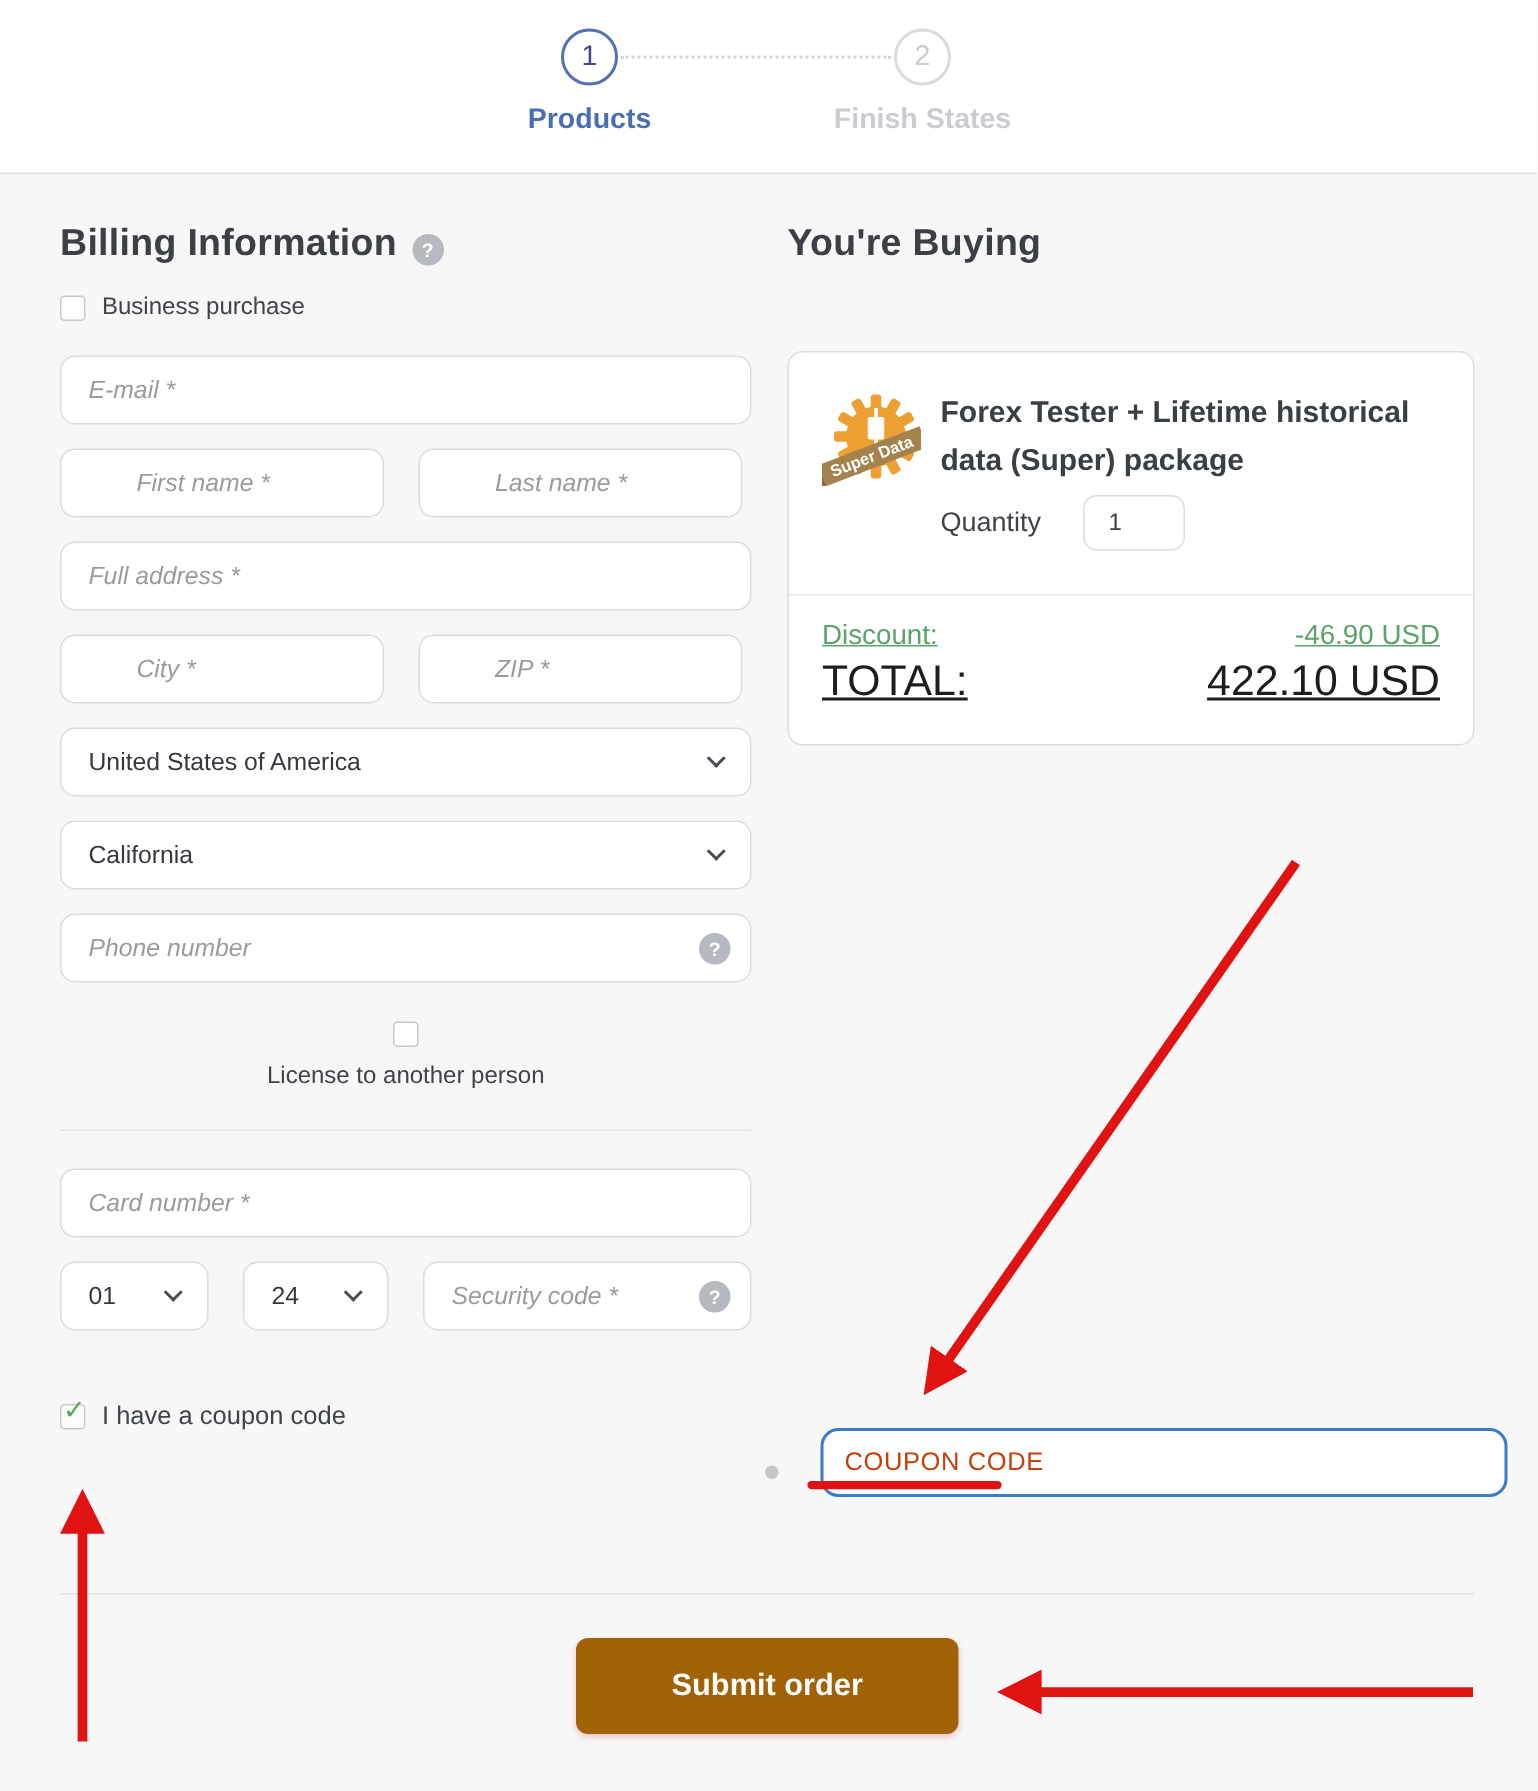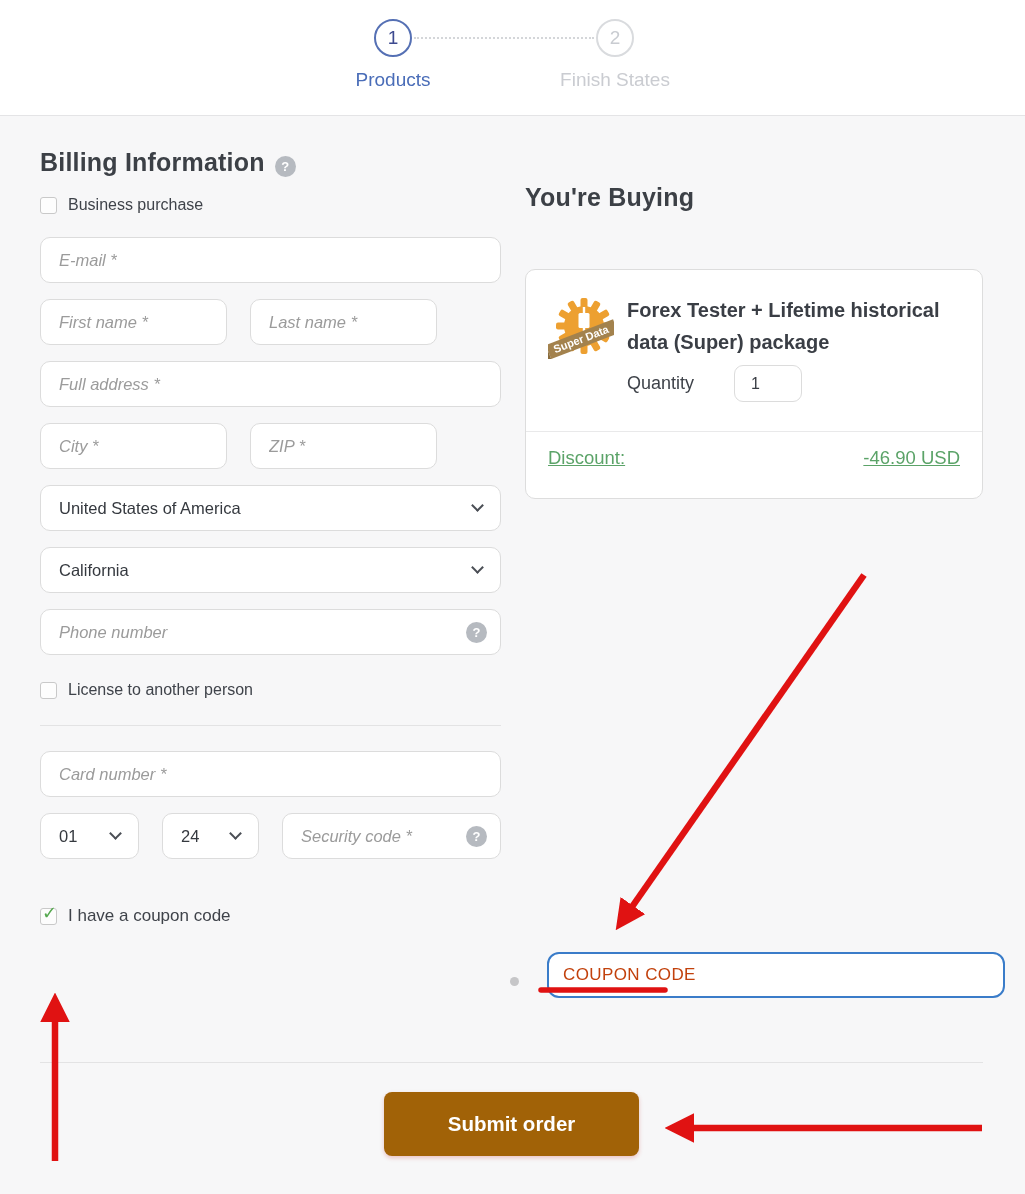--- a/index.html
+++ b/index.html
@@ -18,87 +18,87 @@
     background:#ffffff; border-bottom:1px solid #e4e4e6;
   }
   .step { position:absolute; width:160px; text-align:center; }
   .step-circle {
     width:38px; height:38px; border-radius:50%; margin:0 auto;
     display:flex; align-items:center; justify-content:center;
     font-size:19px; background:#fff;
   }
   .step.active .step-circle { border:2px solid #5570b4; color:#3d4a8f; }
   .step.inactive .step-circle { border:2px solid #d9dbde; color:#c9ccd1; }
-  .step-label { margin-top:12px; font-size:19px; }
+  .step-label { margin-top:12px; font-size:19px;font-weight:bold; }
   .step.active .step-label { color:#4a6db8; }
   .step.inactive .step-label { color:#caccd1; }
   .step-connector {
     position:absolute; top:37px; left:414px; width:180px; height:0;
     border-top:2px dotted #d4d6d9;
   }
   
   .col-left  { position:absolute; left:40px;  top:148px; width:461px; }
-  .col-right { position:absolute; left:525px; top:148px; width:436px;margin-top:35px; }
+  .col-right { position:absolute; left:525px; top:148px; width:436px; }
   h2.section-title { font-size:25px; font-weight:600; color:#3c4046; letter-spacing:.2px; }
   .title-row { display:flex; align-items:flex-end; gap:10px; margin-bottom:19px; }
   .help-icon {
     width:21px; height:21px; border-radius:50%; background:#b6bac0; color:#fff;
     font-size:13px; font-weight:bold; display:flex; align-items:center; justify-content:center;
     flex:0 0 auto;
   }
   
   .check-row { display:flex; align-items:center; gap:11px; }
   .checkbox {
     width:17px; height:17px; border:1px solid #c9c9c9; border-radius:3px;
     background:#fdfdfd; position:relative; flex:0 0 auto;
   }
   .checkbox .check-glyph {
     position:absolute; left:1px; top:-7px; font-size:18px; font-weight:bold; color:#55a84f;
   }
   .check-label { font-size:16px; color:#3f434a; }
   .row-business { margin-bottom:23px; }
-  .row-license  { margin-top:26px; }
+  .row-license  { margin-top:26px;flex-direction:column; }
   .row-coupon   { margin-top:31px; }
   .row-coupon .check-label { font-size:17px; }
   
   .field, .select-field {
     width:100%; height:46px; background:#fff; border:1px solid #dcdcdc; border-radius:10px;
     margin-bottom:16px; display:flex; align-items:center; position:relative;
   }
   .field input {
     width:100%; height:100%; border:none; outline:none; background:transparent;
     border-radius:10px; padding:0 18px; font-size:16.5px; color:#0c4a6e;
     font-family:inherit;
   }
   .field input::placeholder { font-style:italic; color:#9b9b9b; opacity:1; }
   .field .help-icon { position:absolute; right:13px; top:12px; }
   .field.has-help input { padding-right:44px; }
   .two-cols { display:flex; gap:23px; }
-  .two-cols .field { width:187px; flex:0 0 auto; }
+  .two-cols .field { width:216px; flex:0 0 auto;padding-left:32px; }
   .select-field { padding:0 18px; justify-content:space-between; cursor:pointer; }
   .select-value { font-size:16.5px; color:#35393f; }
   .chevron {
     width:9px; height:9px; border-right:2px solid #4a4e55; border-bottom:2px solid #4a4e55;
     transform:rotate(45deg); margin-top:-5px; flex:0 0 auto;
   }
   .divider { border-top:1px solid #e3e3e4; margin:26px 0 25px; }
   .pay-row { display:flex; gap:23px; }
   .pay-row .select-month { width:99px; flex:0 0 auto; }
   .pay-row .select-year  { width:97px; flex:0 0 auto; }
   .pay-row .field-cvv    { width:219px; flex:0 0 auto; }
   
   .product-card {
     margin-top:57px; background:#fff; border:1px solid #dddddd; border-radius:10px;
     width:458px;
   }
   .product-top { padding:25px 22px 29px; display:flex; gap:13px; }
   .product-icon { flex:0 0 auto; width:66px; height:64px; }
   .product-info { flex:1; }
   .product-name { font-size:20px; font-weight:700; color:#3a3e45; line-height:1.58; }
-  .qty-row { margin-top:7px; display:flex; align-items:center; gap:40px; }
+  .qty-row { margin-top:7px; display:flex; align-items:center; gap:28px; }
   .qty-label { font-size:18px; color:#3f434a; }
   .qty-input {
     width:68px; height:37px; border:1px solid #dcdcdc; border-radius:9px;
     padding:0 0 0 16px; font-size:16px; color:#3a3e45; outline:none; font-family:inherit;
     background:#fff;
   }
   .totals { border-top:1px solid #e9e9ea; padding:15px 22px 25px; }
   .totals-row { display:flex; justify-content:space-between; align-items:baseline;text-decoration:underline; }
   .discount-row { color:#5ba368; font-size:18.5px; margin-bottom:4px; }
   .total-row { color:#1b1d20; font-size:28.5px; }
@@ -276,20 +276,24 @@
           <span class="qty-label">Quantity</span>
           <input class="qty-input" type="text" value="1" style="">
         </div>
       </div>
     </div>
     <div class="totals">
       <div class="totals-row discount-row">
         <span>Discount:</span>
         <span>-46.90 USD</span>
       </div>
+      <div class="totals-row total-row">
+        <span>TOTAL:</span>
+        <span>422.10 USD</span>
+      </div>
     </div>
   </div>
 </div>
 
 <input class="coupon-input" type="text" value="COUPON CODE" style="">
 <div class="coupon-dot"></div>
 
 <div class="footer-divider"></div>
 <button class="submit-btn">Submit order</button>
 

